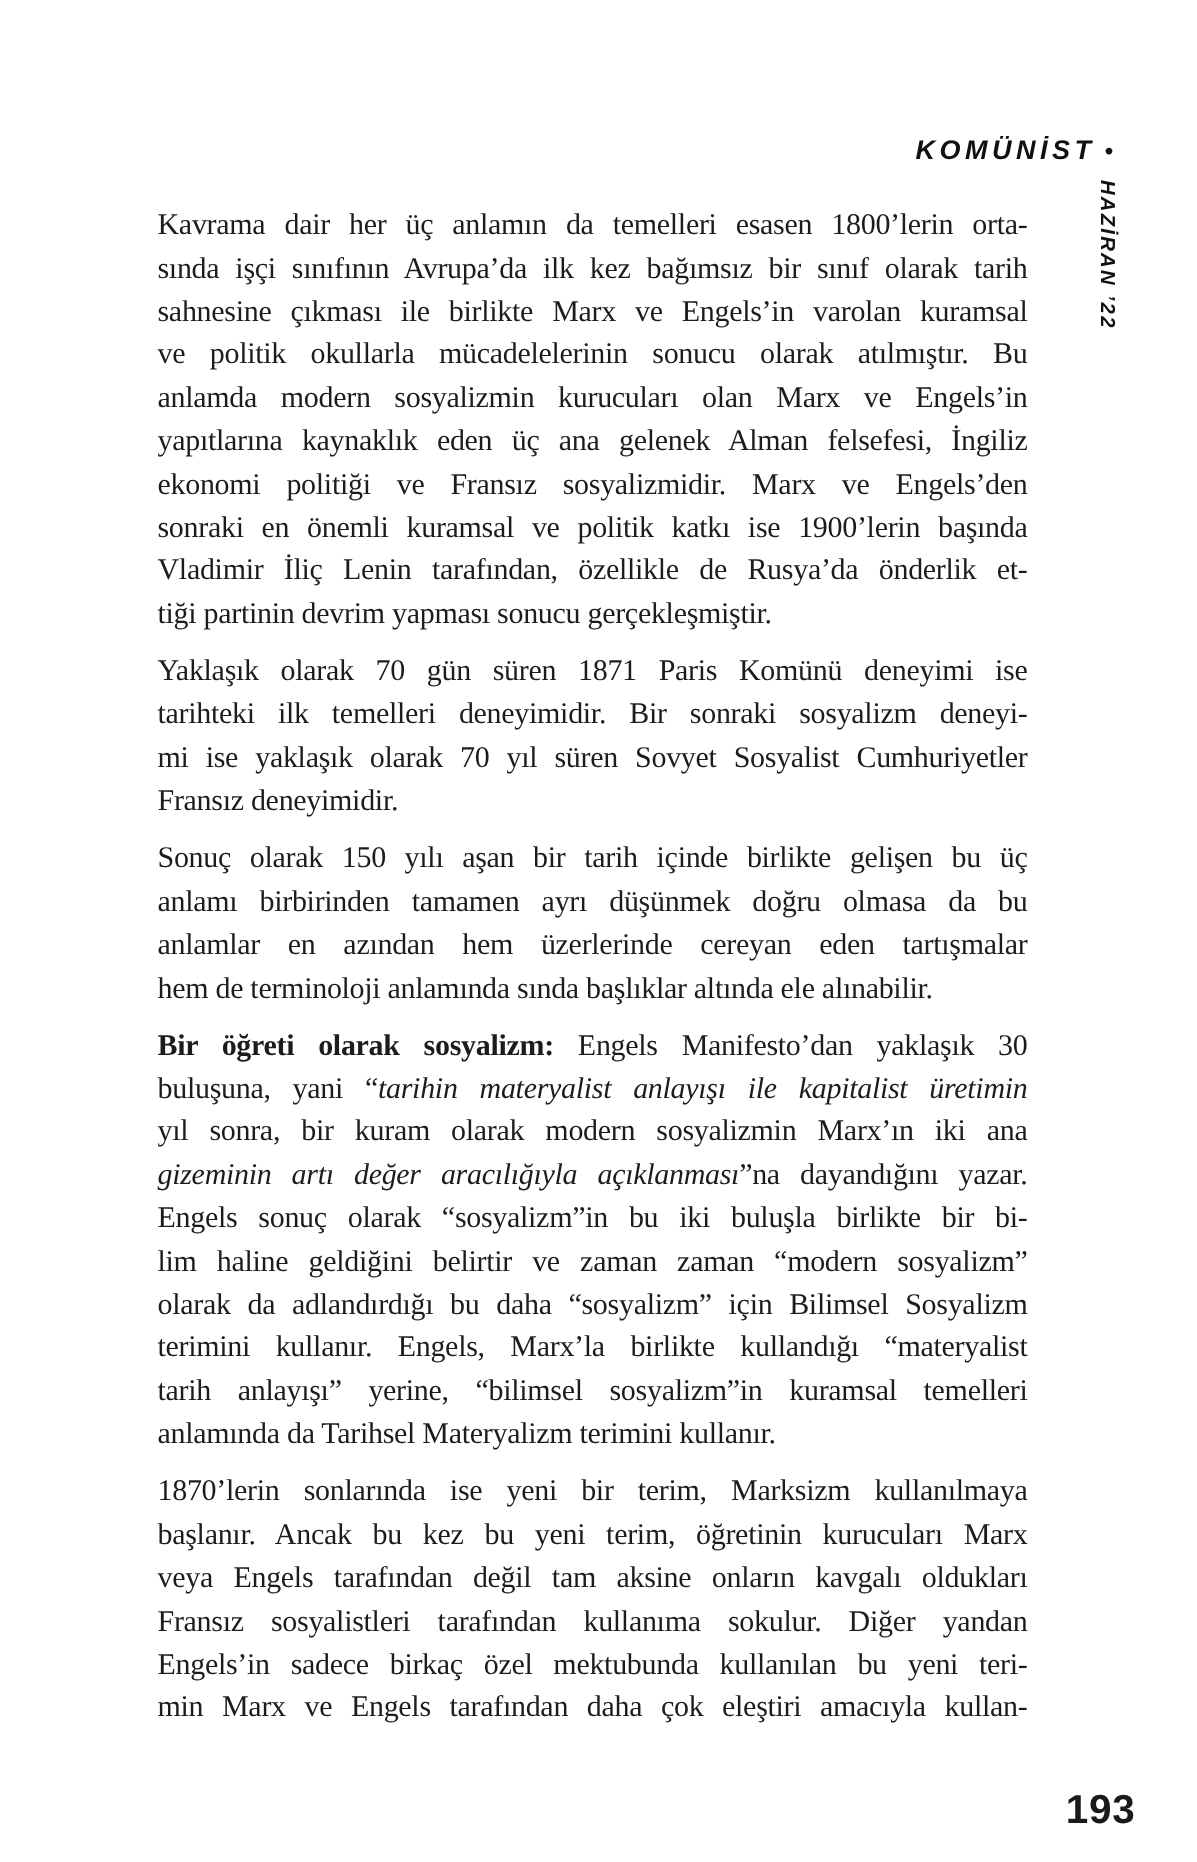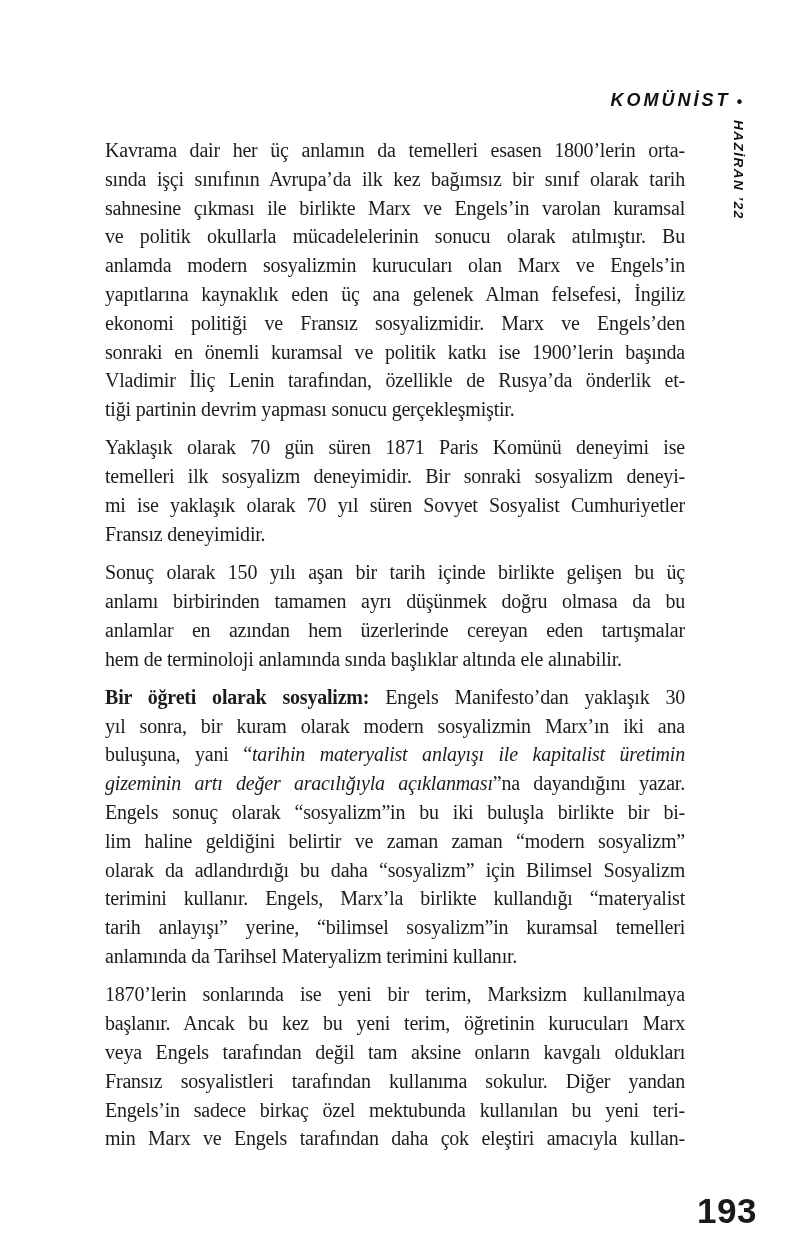--- a/index.html
+++ b/index.html
@@ -51,21 +51,21 @@
     white-space:normal;
     font-family:Liberation Serif, serif;
   }
   .line.flush { text-align-last:left; }
   .b { font-weight:bold; }
   .i { font-style:italic; }
   .page-number {
     position:absolute;
     top:1159px; right:41px;
     font-family:"Liberation Sans","DejaVu Sans",sans-serif;
-    font-weight:700; font-size:35px;
+    font-weight:700; font-size:27px;
     letter-spacing:0.5px;
     color:#1a1a1a;
   }
 </style>
 </head>
 <body>
 
 <div class="page">
 
   <div class="running-header">
@@ -83,34 +83,34 @@
         <div class="line"><span>ve politik okullarla mücadelelerinin sonucu olarak atılmıştır. Bu</span></div>
         <div class="line"><span>anlamda modern sosyalizmin kurucuları olan Marx ve Engels’in</span></div>
         <div class="line"><span>yapıtlarına kaynaklık eden üç ana gelenek Alman felsefesi, İngiliz</span></div>
         <div class="line"><span>ekonomi politiği ve Fransız sosyalizmidir. Marx ve Engels’den</span></div>
         <div class="line"><span>sonraki en önemli kuramsal ve politik katkı ise 1900’lerin başında</span></div>
         <div class="line"><span>Vladimir İliç Lenin tarafından, özellikle de Rusya’da önderlik et-</span></div>
         <div class="line flush"><span>tiği partinin devrim yapması sonucu gerçekleşmiştir.</span></div>
       </div>
       <div class="paragraph">
         <div class="line"><span>Yaklaşık olarak 70 gün süren 1871 Paris Komünü deneyimi ise</span></div>
-        <div class="line"><span>temelleri ilk sosyalizm deneyimidir. Bir sonraki sosyalizm deneyi-</span></div>
+        <div class="line"><span>tarihteki ilk temelleri deneyimidir. Bir sonraki sosyalizm deneyi-</span></div>
         <div class="line"><span>mi ise yaklaşık olarak 70 yıl süren Sovyet Sosyalist Cumhuriyetler</span></div>
         <div class="line flush"><span>Fransız deneyimidir.</span></div>
       </div>
       <div class="paragraph">
         <div class="line"><span>Sonuç olarak 150 yılı aşan bir tarih içinde birlikte gelişen bu üç</span></div>
         <div class="line"><span>anlamı birbirinden tamamen ayrı düşünmek doğru olmasa da bu</span></div>
         <div class="line"><span>anlamlar en azından hem üzerlerinde cereyan eden tartışmalar</span></div>
         <div class="line flush"><span>hem de terminoloji anlamında sında başlıklar altında ele alınabilir.</span></div>
       </div>
       <div class="paragraph">
         <div class="line"><span class="b">Bir öğreti olarak sosyalizm:</span><span> Engels Manifesto’dan yaklaşık 30</span></div>
+        <div class="line"><span>buluşuna, yani “</span><span class="i">tarihin materyalist anlayışı ile kapitalist üretimin</span></div>
         <div class="line"><span>yıl sonra, bir kuram olarak modern sosyalizmin Marx’ın iki ana</span></div>
-        <div class="line"><span>buluşuna, yani “</span><span class="i">tarihin materyalist anlayışı ile kapitalist üretimin</span></div>
         <div class="line"><span class="i">gizeminin artı değer aracılığıyla açıklanması</span><span>”na dayandığını yazar.</span></div>
         <div class="line"><span>Engels sonuç olarak “sosyalizm”in bu iki buluşla birlikte bir bi-</span></div>
         <div class="line"><span>lim haline geldiğini belirtir ve zaman zaman “modern sosyalizm”</span></div>
         <div class="line"><span>olarak da adlandırdığı bu daha “sosyalizm” için Bilimsel Sosyalizm</span></div>
         <div class="line"><span>terimini kullanır. Engels, Marx’la birlikte kullandığı “materyalist</span></div>
         <div class="line"><span>tarih anlayışı” yerine, “bilimsel sosyalizm”in kuramsal temelleri</span></div>
         <div class="line flush"><span>anlamında da Tarihsel Materyalizm terimini kullanır.</span></div>
       </div>
       <div class="paragraph">
         <div class="line"><span>1870’lerin sonlarında ise yeni bir terim, Marksizm kullanılmaya</span></div>

